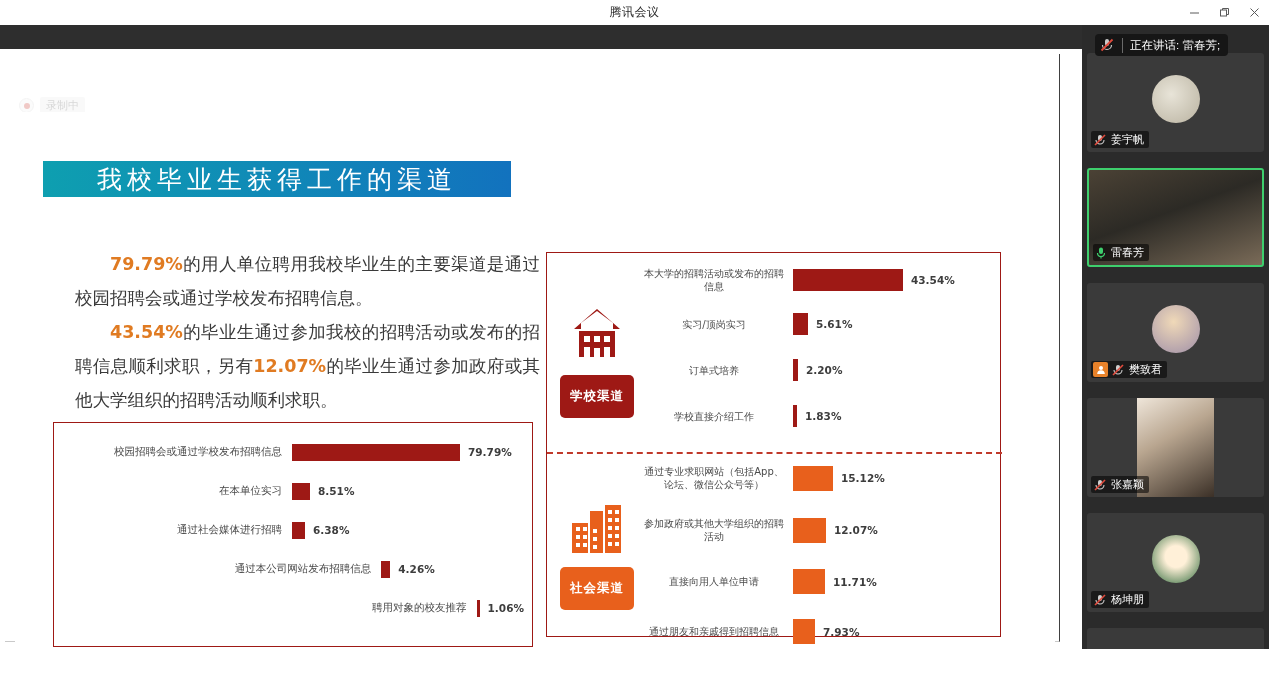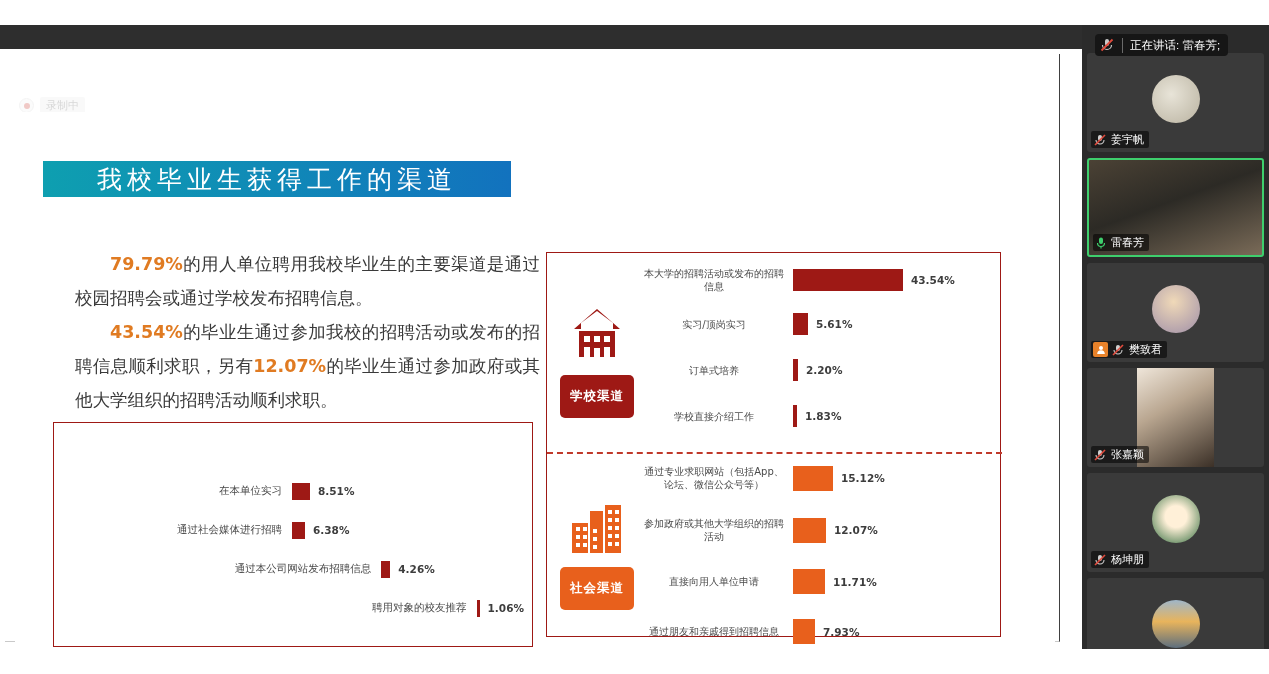--- a/index.html
+++ b/index.html
@@ -118,21 +118,21 @@
          padding:6px 5px; }
   .speaking{
     position:absolute; left:1095px; top:9px; height:22px; display:flex; align-items:center;
     background:#161616; padding:0 8px 0 4px; border-radius:4px; z-index:5;
   }
   .speaking .mic{ margin-right:7px; }
   .speaking .sp-txt{ font-size:11.5px; color:#ffffff; white-space:nowrap;
                      border-left:1px solid #6a6a6a; padding-left:7px; }
 
   .tile{ position:relative; width:177px; height:99px; background:#3a3a3a; border-radius:3px;
-         margin-bottom:6px; overflow:hidden;text-align:center; }
+         margin-bottom:16px; overflow:hidden;text-align:center; }
   .tile.active{ border:2px solid #3ecf6d; }
   .avatar{ position:absolute; left:50%; top:46%; transform:translate(-50%,-50%);
            width:48px; height:48px; border-radius:50%; overflow:hidden; }
   .namebar{ position:absolute; left:4px; bottom:4px; display:flex; align-items:center;
             background:rgba(0,0,0,.55); border-radius:2px; padding:1px 5px 1px 2px; }
   .namebar .nm{ font-size:11px; color:#fff; margin-left:4px; }
   .hostbadge{ width:15px; height:15px; background:#e8822a; border-radius:2px;
               display:flex; align-items:center; justify-content:center; margin-right:3px; }
 
   
@@ -143,20 +143,42 @@
   .share-chip{ display:flex; align-items:center; background:#3c3c3c; border-radius:2px;
                padding:2px 10px 2px 3px; }
   .share-chip .sc-txt{ font-size:11.5px; color:#e9e9e9; margin-left:5px; }
   .bottom-strip{ position:absolute; left:0; top:649px; width:1269px; height:25px; background:#fff;}
 </style>
 </head>
 <body>
 
 <div id="app">
 
+  <div class="titlebar">
+    <div class="t-text">腾讯会议</div>
+    <div class="winbtns">
+      <div class="winbtn">
+        <svg width="11" height="11" viewBox="0 0 11 11">
+            <line x1="1" y1="6" x2="10" y2="6" stroke="#5a5a5a" stroke-width="1"></line>
+          </svg>
+      </div>
+      <div class="winbtn">
+        <svg width="11" height="11" viewBox="0 0 11 11">
+          <rect x="1.5" y="3" width="6" height="6" fill="none" stroke="#5a5a5a" stroke-width="1"></rect>
+          <path d="M3.5 3 V1.5 H9.5 V7.5 H8" fill="none" stroke="#5a5a5a" stroke-width="1"></path>
+        </svg>
+      </div>
+      <div class="winbtn">
+        <svg width="11" height="11" viewBox="0 0 11 11">
+          <line x1="1.5" y1="1.5" x2="9.5" y2="9.5" stroke="#5a5a5a" stroke-width="1"></line>
+          <line x1="9.5" y1="1.5" x2="1.5" y2="9.5" stroke="#5a5a5a" stroke-width="1"></line>
+        </svg>
+      </div>
+    </div>
+  </div>
 
   <div class="meeting">
 
     <div class="stage">
       <div class="stage-inner">
 
         <div class="rec-row">
           <div class="rec-ico"></div>
           <div class="rec-txt">录制中</div>
         </div>
@@ -166,20 +188,27 @@
           <div class="slide-title">
             <span>我校毕业生获得工作的渠道</span>
           </div>
 
           <div class="para">
             <p><span class="hl">79.79%</span><span>的用人单位聘用我校毕业生的主要渠道是通过校园招聘会或通过学校发布招聘信息。</span></p>
             <p><span class="hl">43.54%</span><span>的毕业生通过参加我校的招聘活动或发布的招聘信息顺利求职，另有</span><span class="hl">12.07%</span><span>的毕业生通过参加政府或其他大学组织的招聘活动顺利求职。</span></p>
           </div>
 
           <div class="panel-left">
+            <div class="lc-row" style="top:14px;">
+              <div class="lc-lbl">校园招聘会或通过学校发布招聘信息</div>
+              <div class="lc-bar-wrap">
+                <div class="bar red" style="width:168px;"></div>
+                <div class="val">79.79%</div>
+              </div>
+            </div>
             <div class="lc-row" style="top:53px;">
               <div class="lc-lbl">在本单位实习</div>
               <div class="lc-bar-wrap">
                 <div class="bar red" style="width:18px;"></div>
                 <div class="val">8.51%</div>
               </div>
             </div>
             <div class="lc-row" style="top:92px;">
               <div class="lc-lbl">通过社会媒体进行招聘</div>
               <div class="lc-bar-wrap">

